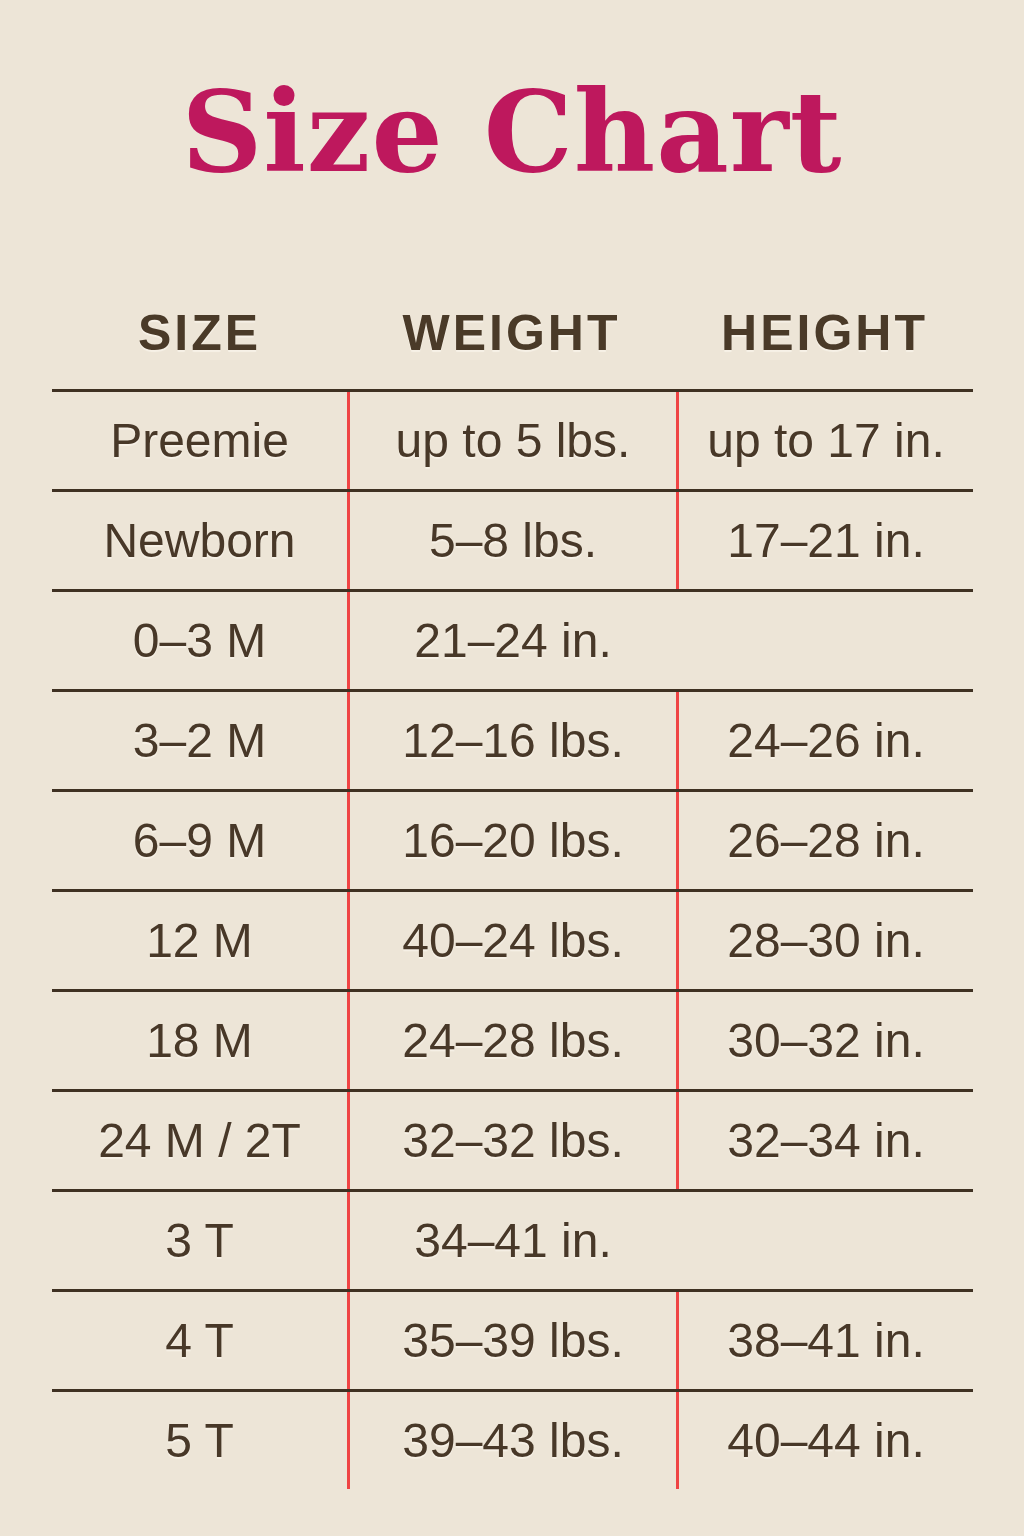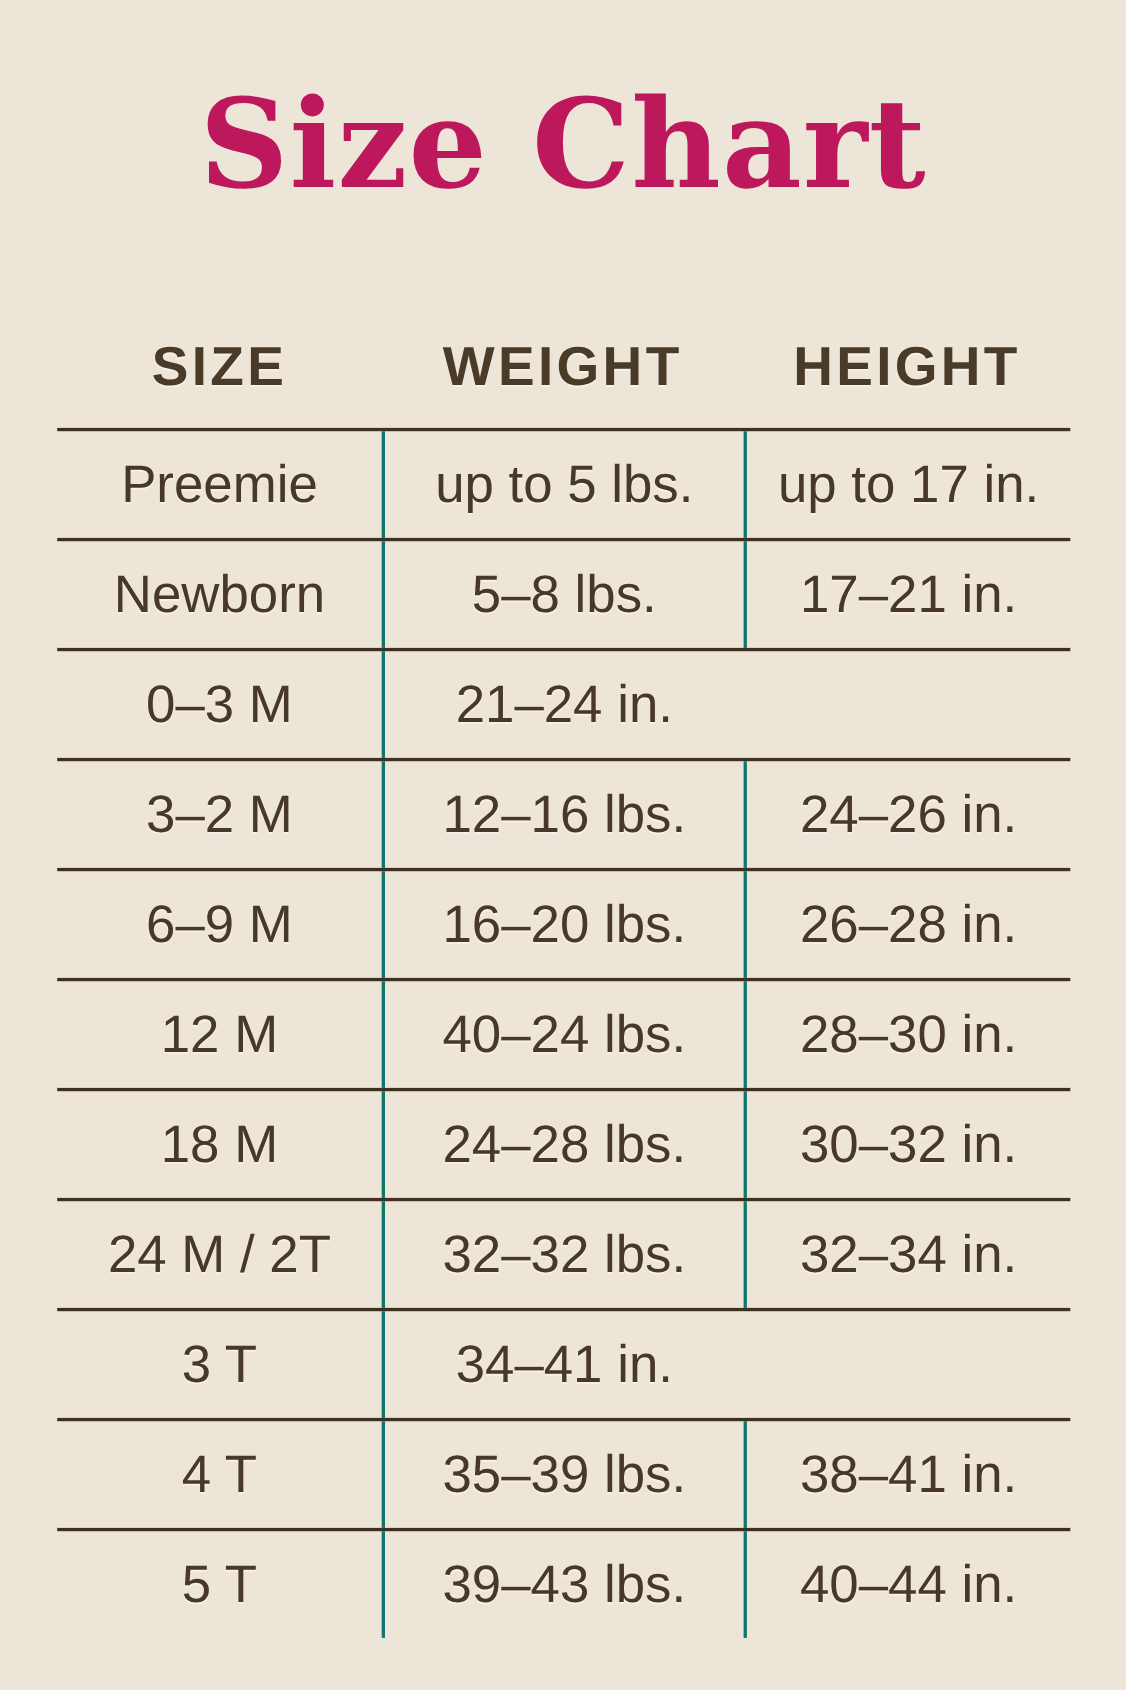--- a/index.html
+++ b/index.html
@@ -64,21 +64,21 @@
   .table-cell {
     display: flex;
     align-items: center;
     justify-content: center;
     font-size: 48px;
     color: #483828;
     text-shadow: 0 2px 1px rgba(255, 252, 244, 0.55);
     box-sizing: border-box;
   }
   .table-cell + .table-cell {
-    border-left: 3px solid #0f766e;
+    border-left: 3px solid #ef4444;
   }
 </style>
 </head>
 <body>
 
 <div class="page-title">Size Chart</div>
 
 <div class="header-row">
   <div class="header-cell">SIZE</div>
   <div class="header-cell">WEIGHT</div>

